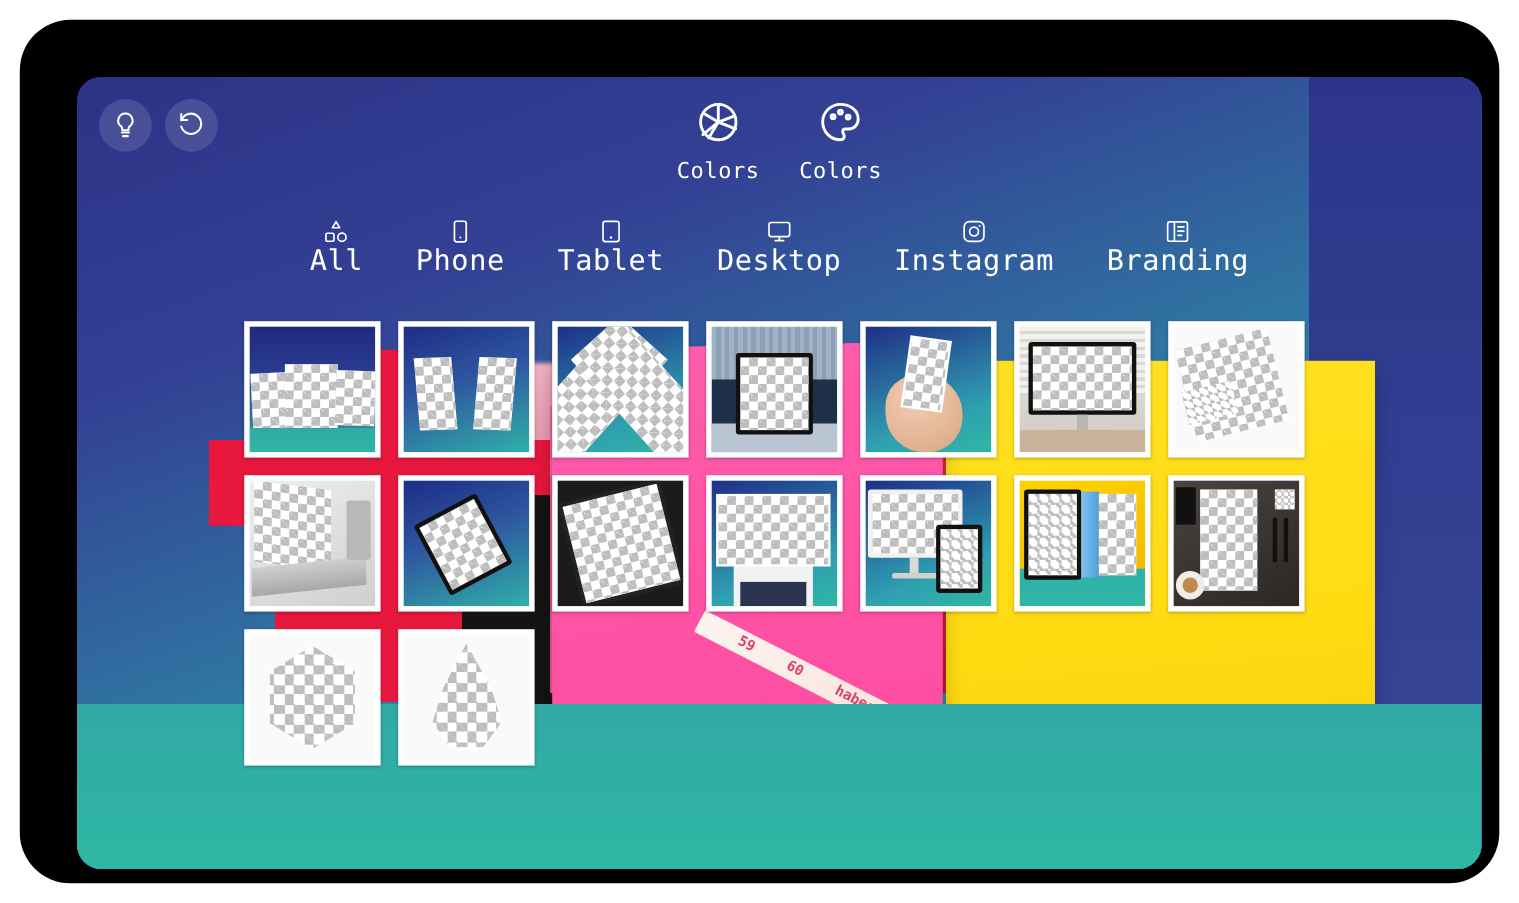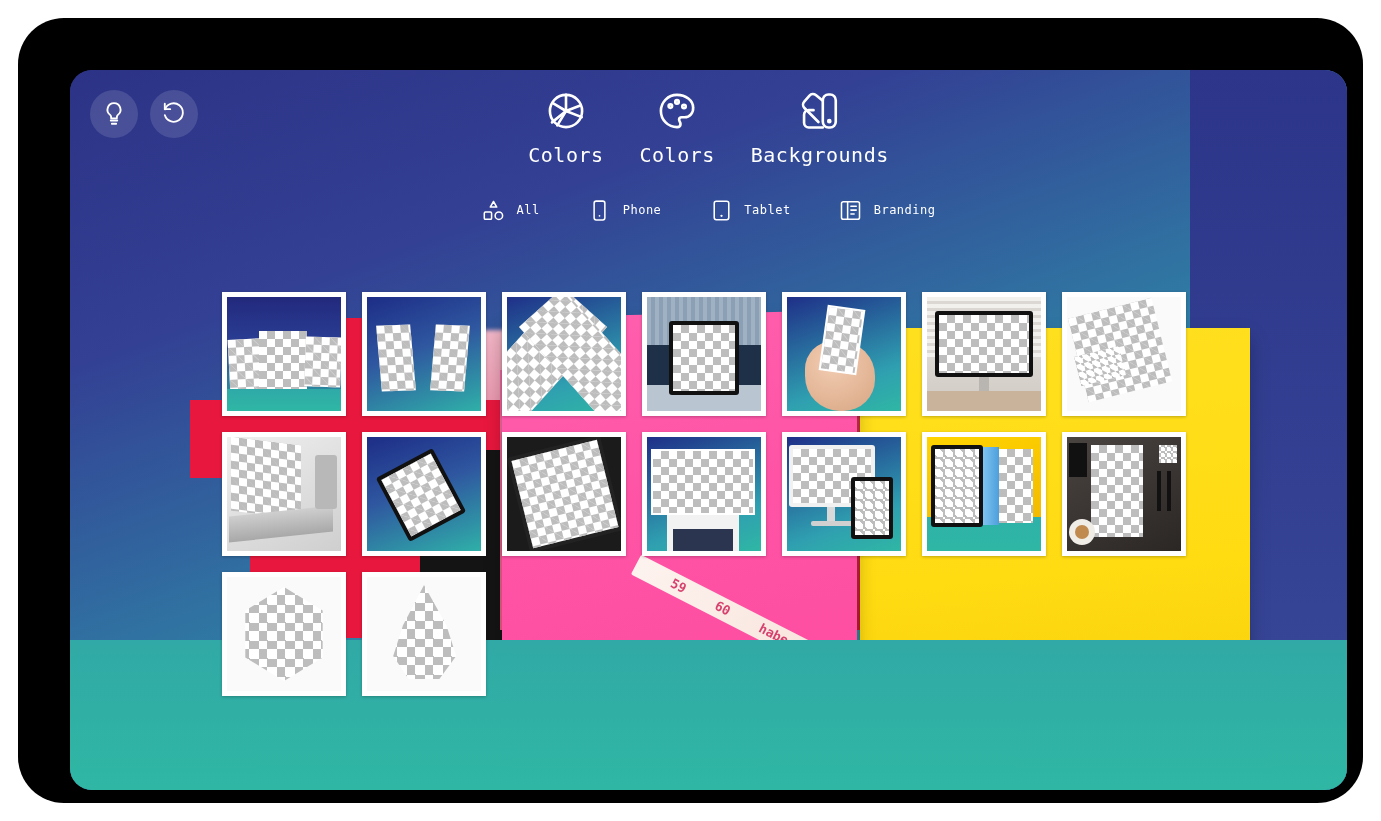--- a/index.html
+++ b/index.html
@@ -125,22 +125,22 @@
   .topnav-item .ic{ width:46px; height:46px; display:flex; align-items:center; justify-content:center;}
   .topnav-item .lb{ font-size:20px; letter-spacing:.5px; }
 
   
   .filters{
     position:absolute; left:0; top:124px; width:100%;
     display:flex; flex-direction:column; align-items:center; gap:6px;
   }
   .filters-row{ display:flex; justify-content:center; gap:0px; }
   .chip{
-    display:flex; align-items:center; gap:11px; color:#fff;
-    padding:4px 24px; cursor:pointer; font-size:12px; letter-spacing:.5px;
+    display:flex; align-items:center; color:#fff;
+    padding:4px 24px; cursor:pointer; font-size:26px; letter-spacing:.5px;flex-direction:column;
   }
   .chip .ic{ width:24px; height:24px; display:flex; align-items:center; justify-content:center; flex:0 0 auto;}
 
   
   .grid{
     position:absolute; left:152px; top:222px; width:1000px;
   }
   .grid-row{ display:flex; gap:16px; margin-bottom:16px; }
   .thumb{
     width:124px; height:124px; background:#fff; padding:5px;
@@ -237,31 +237,20 @@
           <svg viewBox="0 0 24 24" width="42" height="42" fill="none" stroke="#fff" stroke-width="1.5" stroke-linecap="round" stroke-linejoin="round">
             <path d="M12 2.8a9.2 9.2 0 1 0 0 18.4c1.4 0 2-.9 2-1.8 0-1-.8-1.6-.8-2.4 0-.8.6-1.4 1.5-1.4h1.6A5 5 0 0 0 21.2 10C21.2 5.9 17 2.8 12 2.8z"></path>
             <circle cx="8.2" cy="9.2" r="1"></circle>
               <circle cx="12" cy="6.8" r="1"></circle>
               <circle cx="16" cy="9.4" r="1"></circle>
           </svg>
         </span>
         <span class="lb">Colors</span>
       </div>
 
-      <div class="topnav-item">
-        <span class="ic">
-          <svg viewBox="0 0 24 24" width="42" height="42" fill="none" stroke="#fff" stroke-width="1.5" stroke-linecap="round" stroke-linejoin="round">
-            <rect x="13.6" y="2.6" width="7.4" height="18.8" rx="3.2"></rect>
-            <path d="M13.6 6.2 9.6 2.9a2.7 2.7 0 0 0-3.6.3L3 6.6a2.7 2.7 0 0 0 .1 3.7l8 8"></path>
-            <path d="M8.3 11.5H5.6a2.7 2.7 0 0 0-2.7 2.7v4.5a2.7 2.7 0 0 0 2.7 2.7h8"></path>
-            <circle cx="17.3" cy="17.8" r=".6" fill="#fff"></circle>
-          </svg>
-        </span>
-        <span class="lb">Backgrounds</span>
-      </div>
     </div>
 
     <div class="filters">
       <div class="filters-row">
 
         <div class="chip">
           <span class="ic">
             <svg viewBox="0 0 24 24" width="23" height="23" fill="none" stroke="#fff" stroke-width="1.6" stroke-linecap="round" stroke-linejoin="round">
               <path d="M12 2.6 15.4 8.4H8.6z"></path>
               <rect x="2.4" y="13.6" width="7.6" height="7.6" rx="1.2"></rect>
@@ -284,21 +273,41 @@
         <div class="chip">
           <span class="ic">
             <svg viewBox="0 0 24 24" width="23" height="23" fill="none" stroke="#fff" stroke-width="1.6" stroke-linecap="round" stroke-linejoin="round">
               <rect x="4.4" y="2.4" width="15.2" height="19.2" rx="2.2"></rect>
               <circle cx="12" cy="17.6" r="1.2" fill="#fff" stroke="none"></circle>
             </svg>
           </span>
           <span>Tablet</span>
         </div>
 
-
+        <div class="chip">
+          <span class="ic">
+            <svg viewBox="0 0 24 24" width="23" height="23" fill="none" stroke="#fff" stroke-width="1.6" stroke-linecap="round" stroke-linejoin="round">
+              <rect x="2.2" y="3.4" width="19.6" height="13.4" rx="2.2"></rect>
+              <path d="M12 16.8v3.4"></path>
+                <path d="M8 20.6h8"></path>
+            </svg>
+          </span>
+          <span>Desktop</span>
+        </div>
+
+        <div class="chip">
+          <span class="ic">
+            <svg viewBox="0 0 24 24" width="23" height="23" fill="none" stroke="#fff" stroke-width="1.6" stroke-linecap="round" stroke-linejoin="round">
+              <rect x="2.6" y="2.6" width="18.8" height="18.8" rx="5"></rect>
+              <circle cx="12" cy="12" r="4.2"></circle>
+              <circle cx="17.3" cy="6.7" r=".9" fill="#fff" stroke="none"></circle>
+            </svg>
+          </span>
+          <span>Instagram</span>
+        </div>
 
         <div class="chip">
           <span class="ic">
             <svg viewBox="0 0 24 24" width="23" height="23" fill="none" stroke="#fff" stroke-width="1.6" stroke-linecap="round" stroke-linejoin="round">
               <rect x="2.6" y="2.8" width="18.8" height="18.4" rx="2"></rect>
               <path d="M9 2.8v18.4"></path>
               <path d="M12.4 7.6h5.6"></path>
                 <path d="M12.4 11.6h5.6"></path>
                 <path d="M12.4 15.6h3.4"></path>
             </svg>

